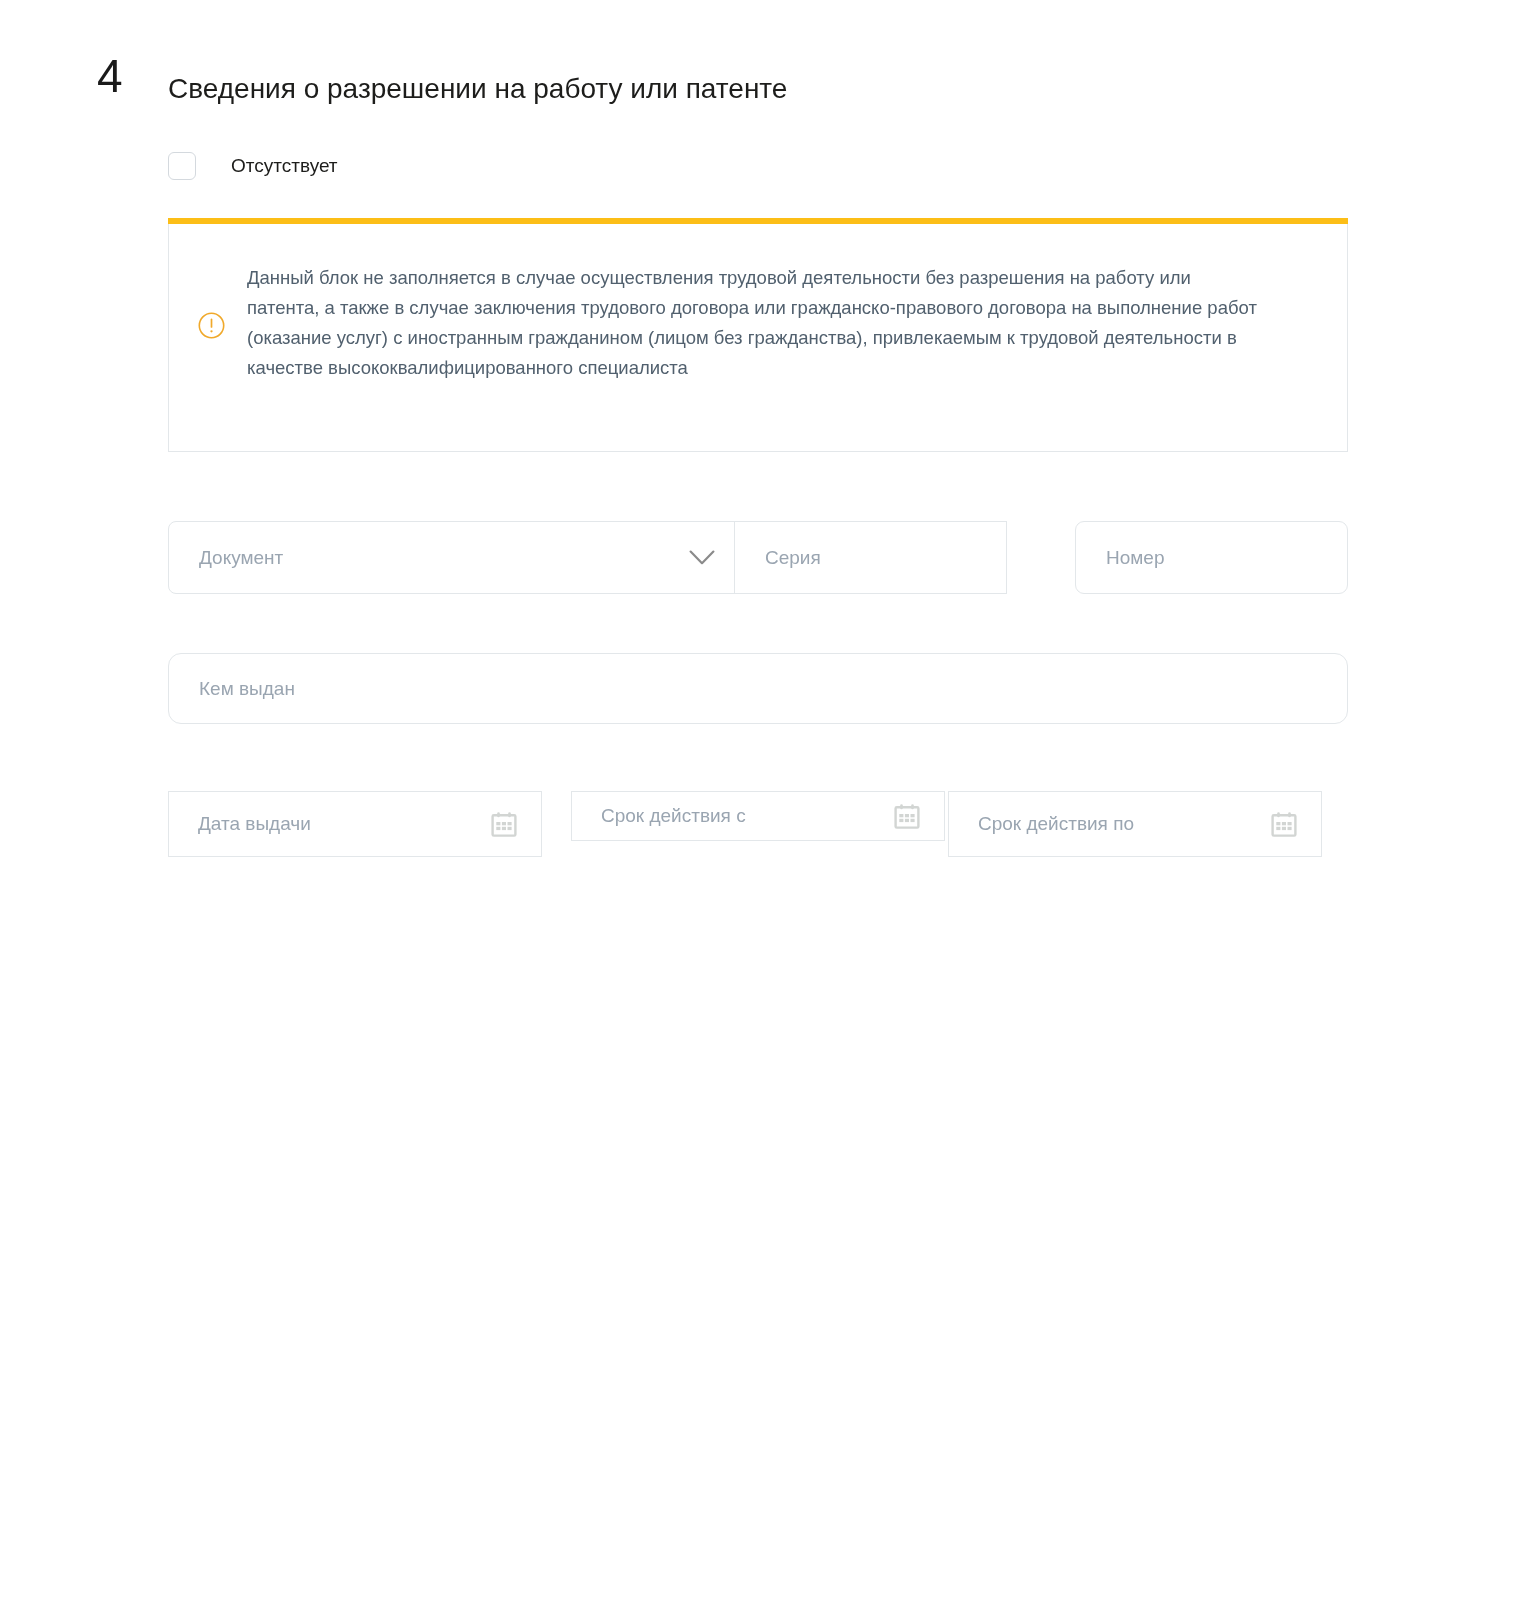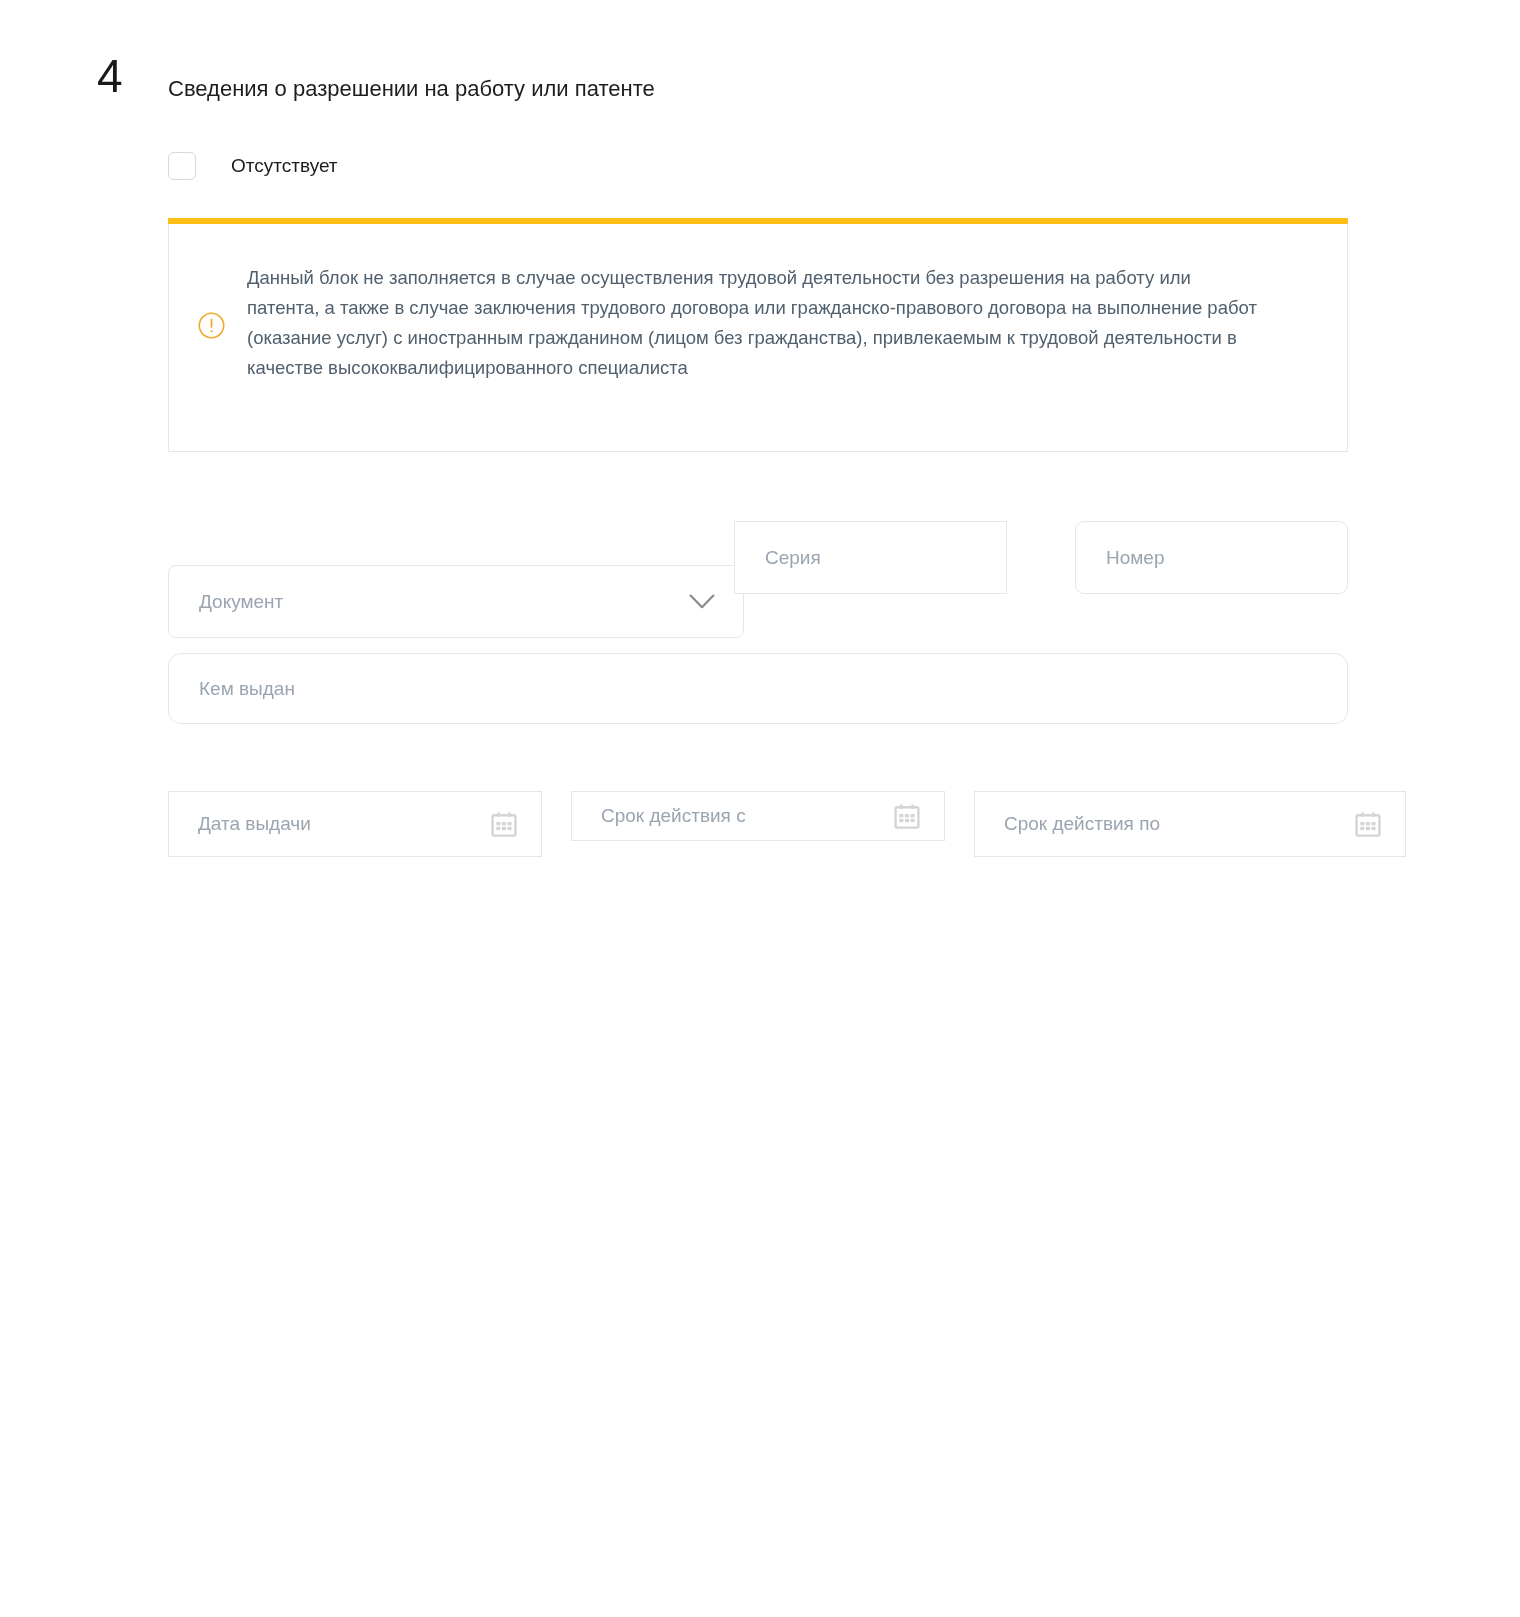--- a/index.html
+++ b/index.html
@@ -36,21 +36,21 @@
     line-height: 56px;
     font-weight: 300;
     color: #1a1a1a;
     font-family: "Liberation Sans", "DejaVu Sans", sans-serif;
     letter-spacing: 0px;
   }
   .section-title {
     position: absolute;
     left: 168px;
     top: 22px;
-    font-size: 22px;
+    font-size: 28px;
     line-height: 30px;
     font-weight: 400;
     color: #1d1d1b;
     white-space: nowrap;
   }
 
   
   .checkbox-row {
     position: absolute;
     left: 168px;
@@ -148,27 +148,27 @@
     position: absolute;
     right: 24px;
     top: 50%;
     transform: translateY(-50%);
     width: 26px;
     height: 26px;
   }
   .cal-icon svg { display: block; }
 
   
-  #f-document { left: 168px; top: 521px; width: 576px; height: 73px; margin-top: 44px; }
+  #f-document { left: 168px; top: 521px; width: 576px; height: 73px; }
   #f-series   { left: 734px; top: 521px; width: 273px; height: 73px; }
   #f-number   { left: 1075px; top: 521px; width: 273px; height: 73px; border-radius: 9px; }
   #f-issuedby { left: 168px; top: 653px; width: 1180px; height: 71px; border-radius: 13px; }
   #f-issuedate{ left: 168px; top: 791px; width: 374px; height: 66px; text-align: center; }
   #f-validfrom{ left: 571px; top: 791px; width: 374px; height: 50px; }
-  #f-validto  { left: 974px; top: 791px; width: 432px; height: 66px; }
+  #f-validto  { left: 948px; top: 791px; width: 374px; height: 66px; }
 </style>
 </head>
 <body>
 
 <div class="page">
 
   <div class="section-head">
     <div class="section-number">4</div>
     <div class="section-title">Сведения о разрешении на работу или патенте</div>
   </div>

